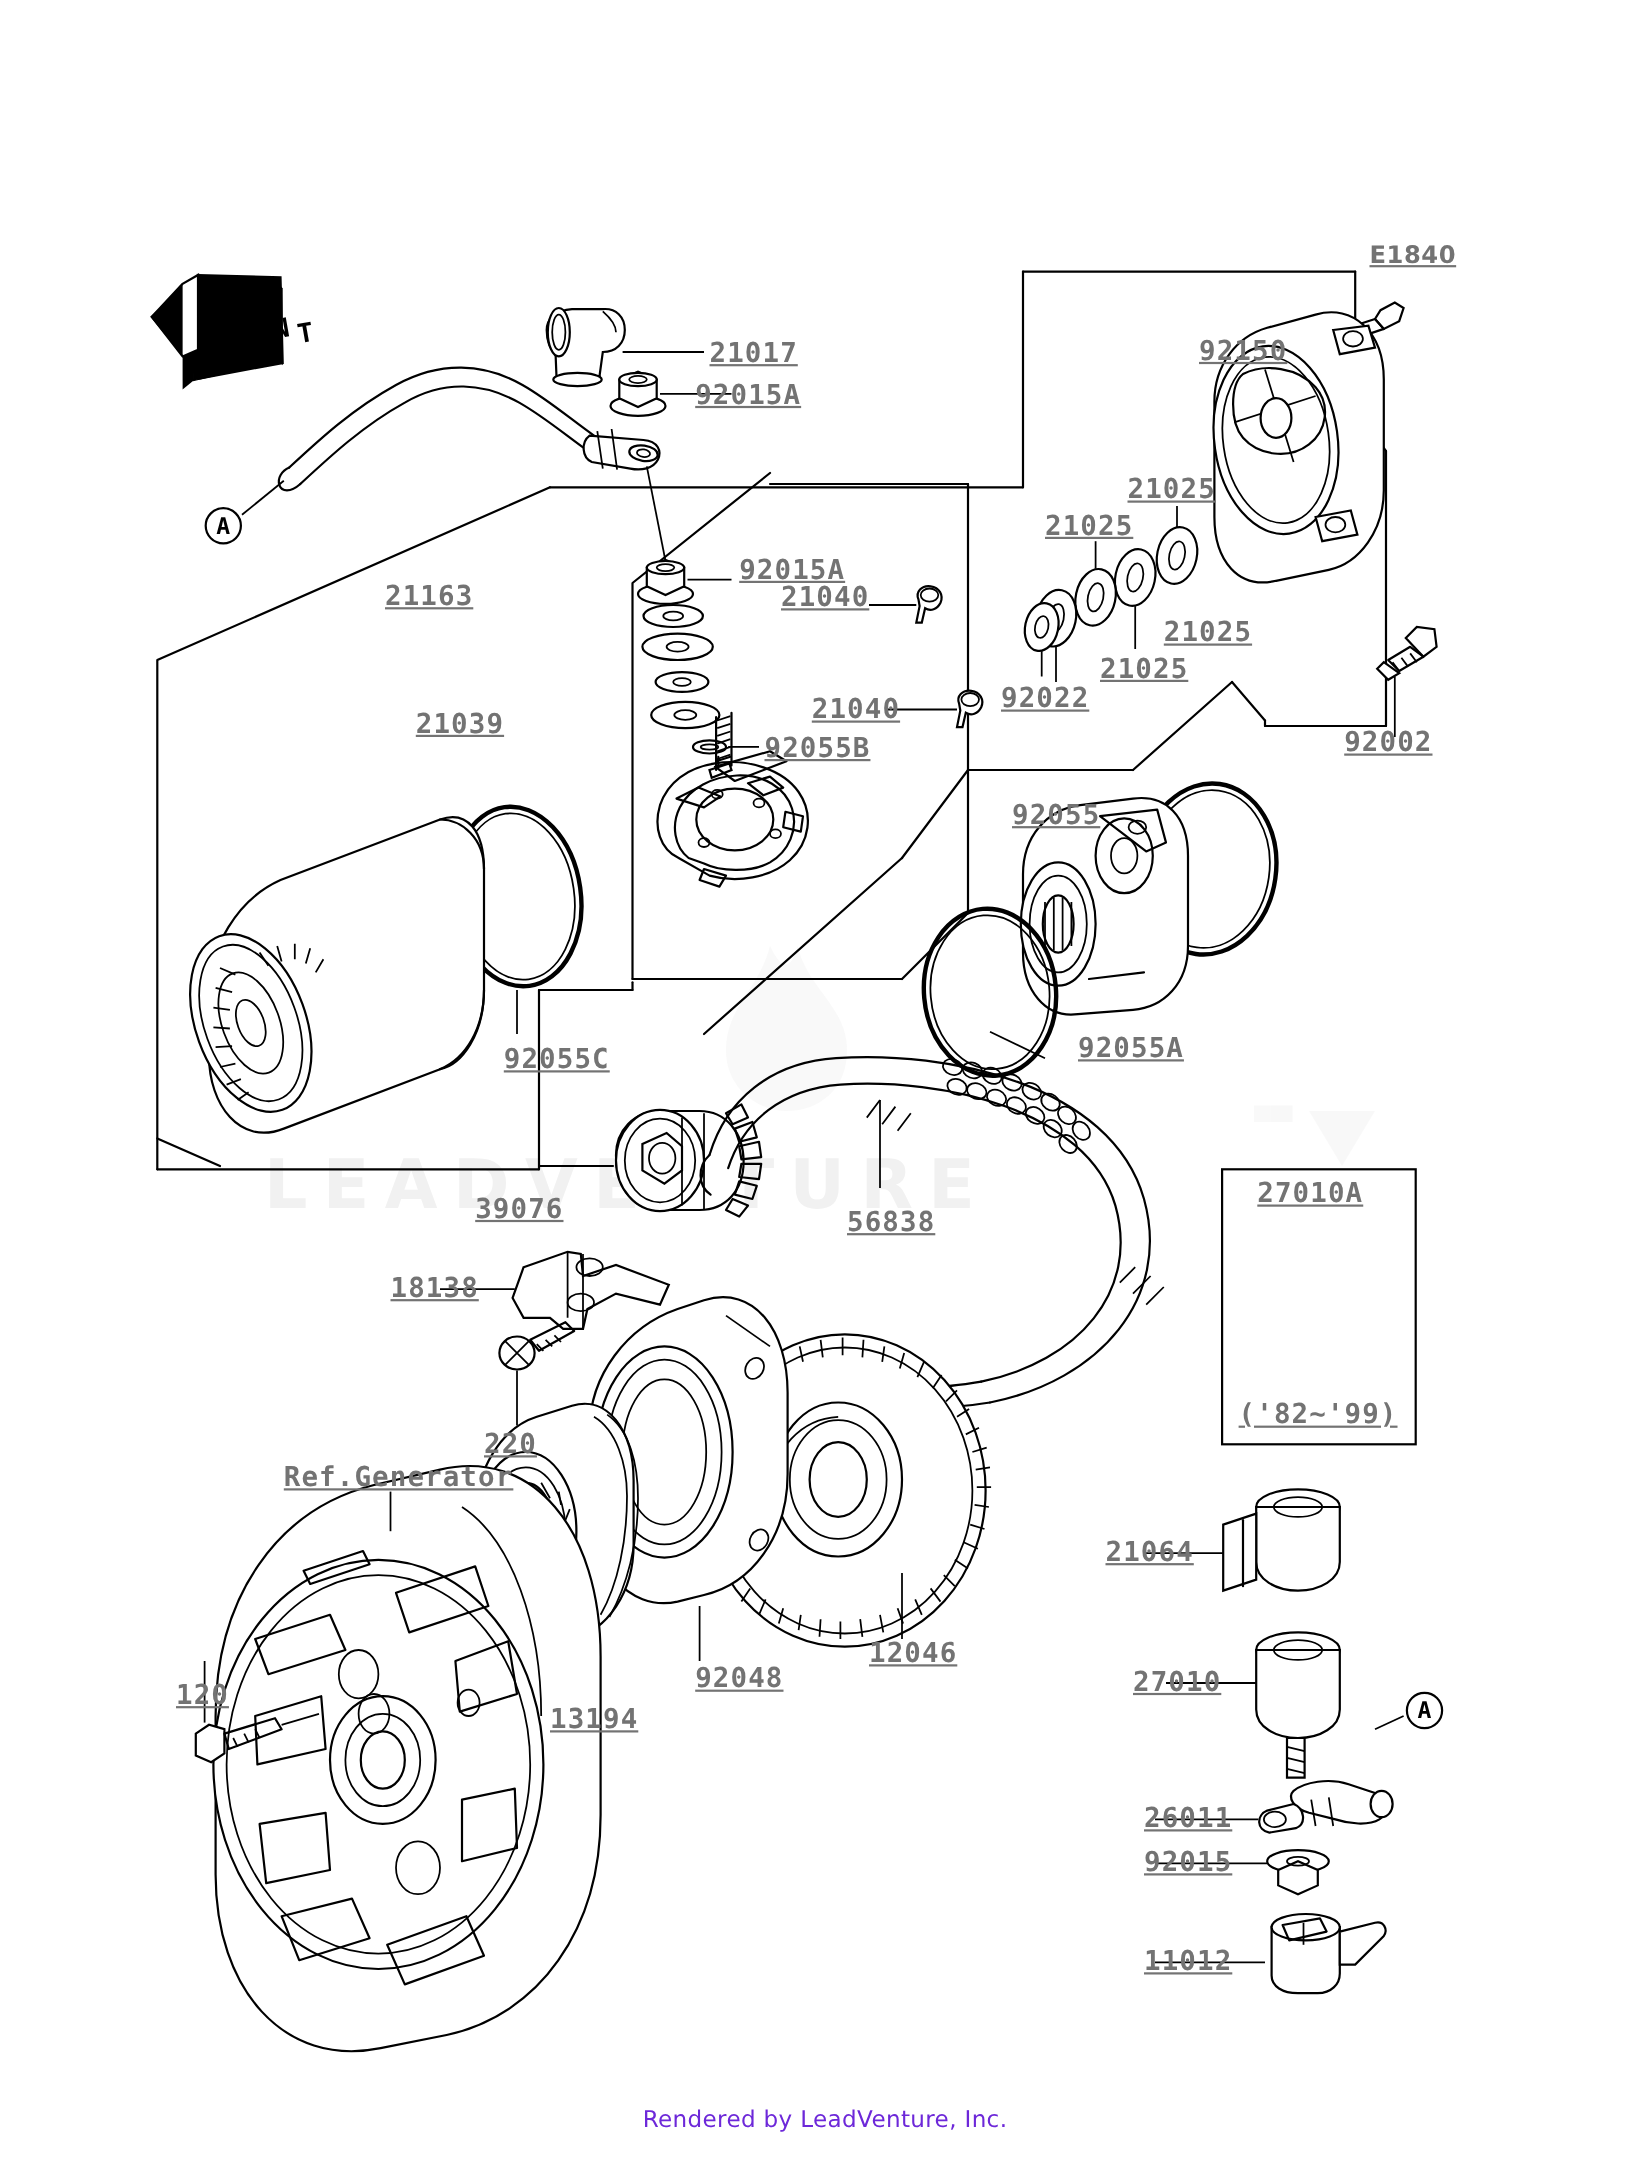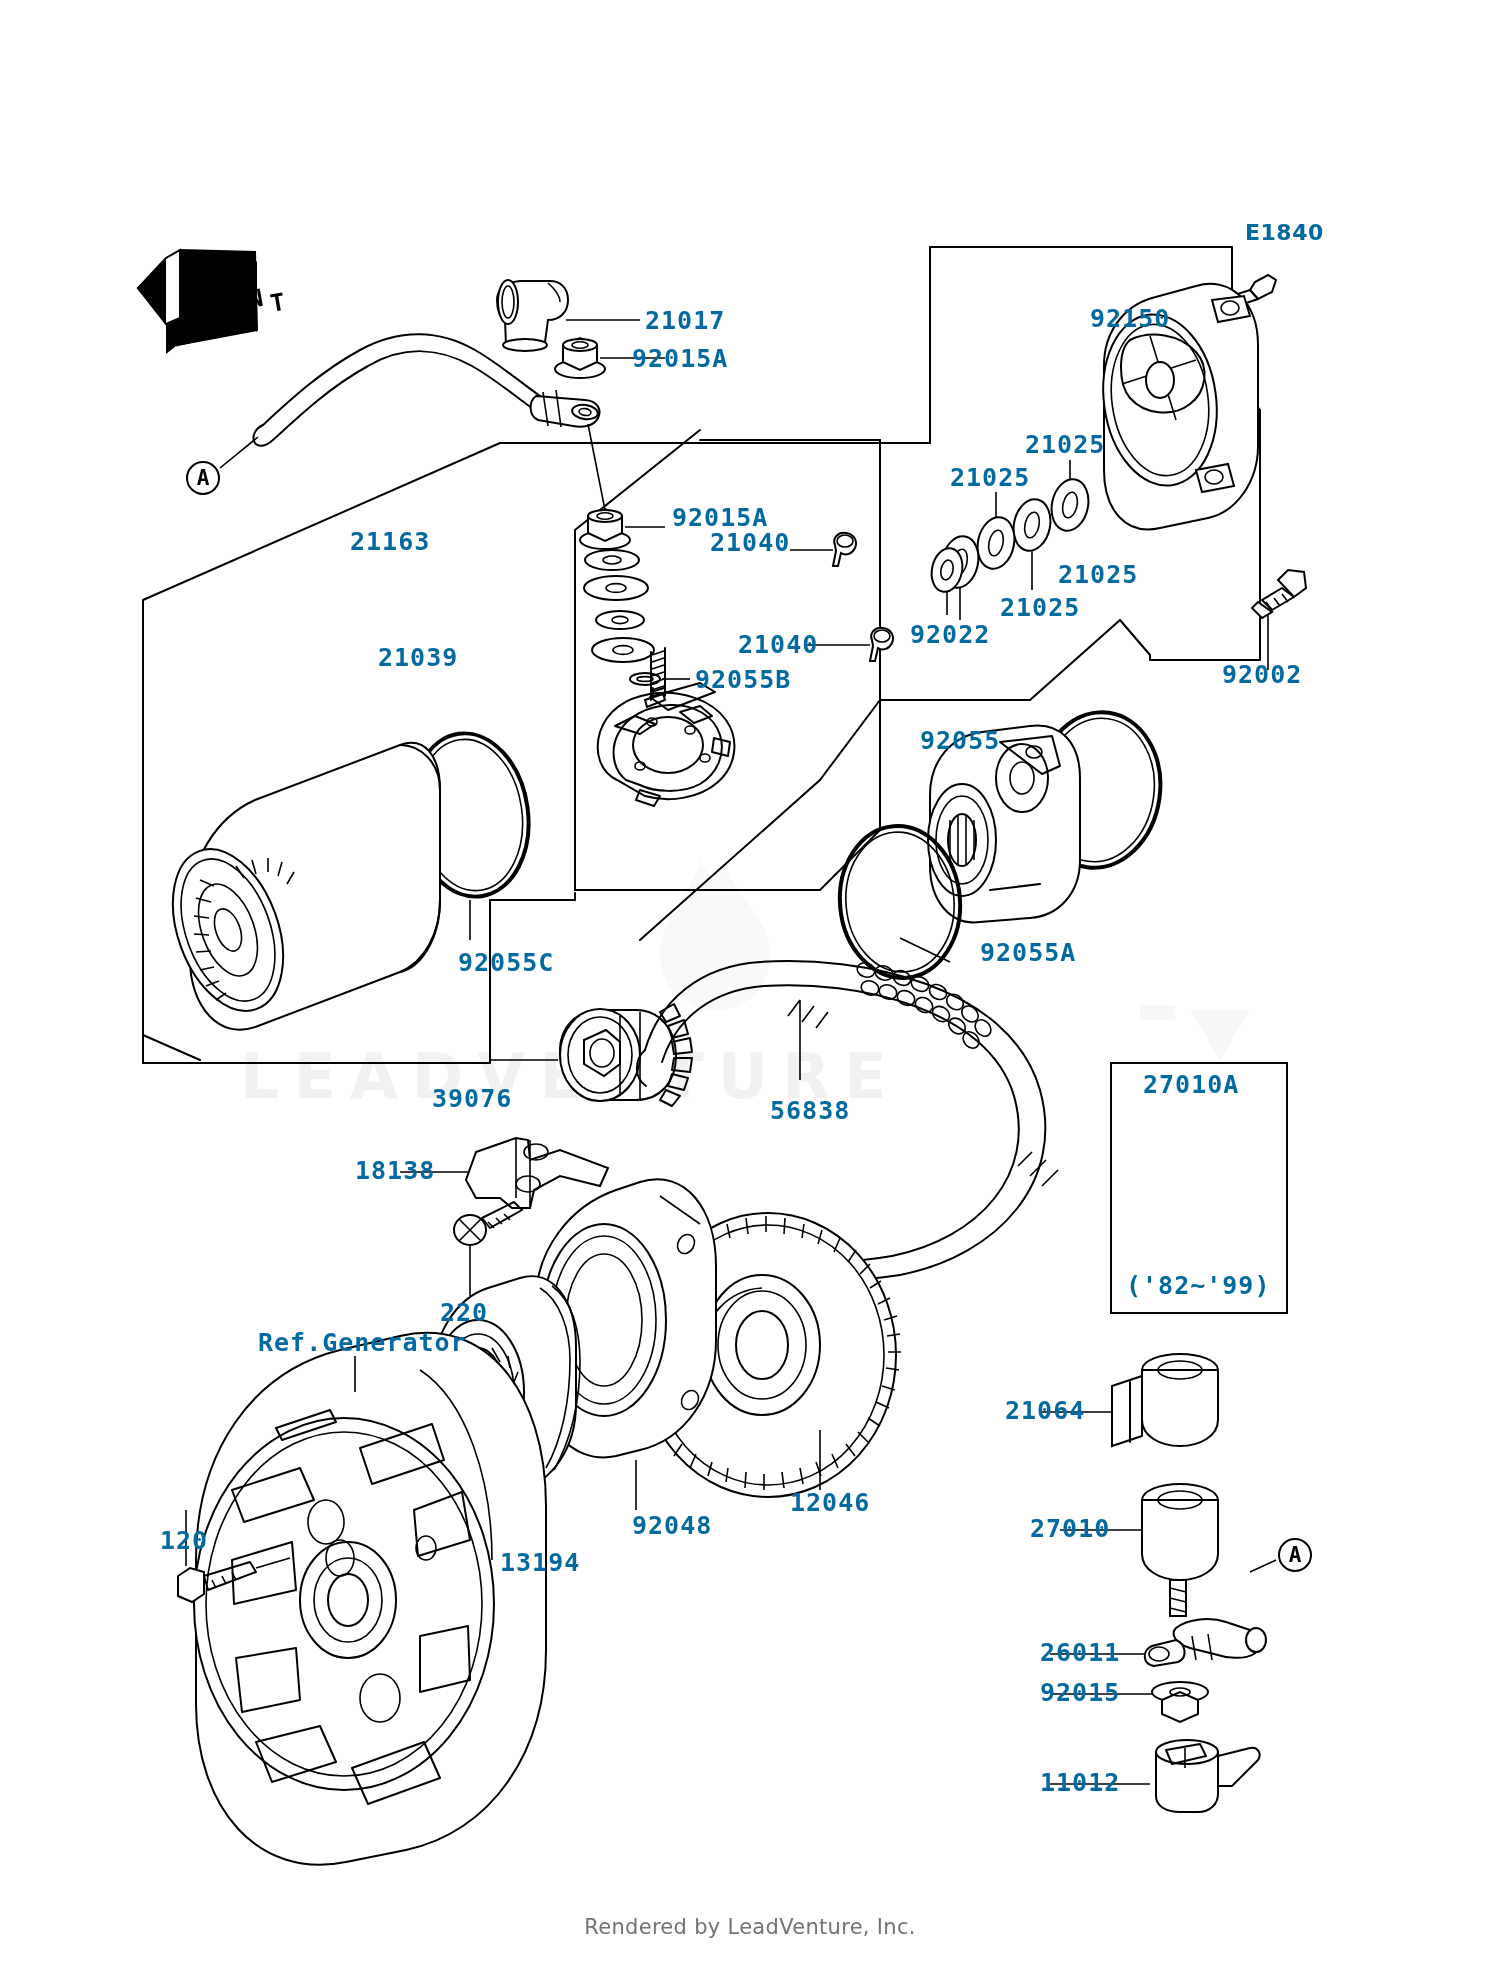--- a/index.html
+++ b/index.html
@@ -16,23 +16,24 @@
     height: 1962px;
     background: #ffffff;
     overflow: hidden;
   }
   .lbl {
     position: absolute;
     font-family: "DejaVu Sans Mono", monospace;
     font-weight: bold;
     font-size: 25px;
     letter-spacing: 1px;
-    color: #0369a1;
+    color: #737373;
     white-space: nowrap;
     line-height: 1;
+    text-decoration: underline;
   }
   .lbl.sans {
     font-family: "DejaVu Sans", sans-serif;
     font-weight: bold;
     font-size: 22px;
     letter-spacing: 0.5px;
   }
   .circ-ref {
     position: absolute;
     width: 34px;
@@ -53,21 +54,21 @@
     border: 2px solid #000;
     background: #fff;
     box-sizing: border-box;
   }
   .footer {
     position: absolute;
     width: 100%;
     text-align: center;
     font-family: "DejaVu Sans", sans-serif;
     font-size: 21px;
-    color: #737373;
+    color: #6d28d9;
     letter-spacing: 0.3px;
   }
   .watermark {
     position: absolute;
     font-family: "DejaVu Sans", sans-serif;
     font-weight: bold;
     color: #f1f1f1;
     letter-spacing: 14px;
     font-size: 62px;
     user-select: none;

